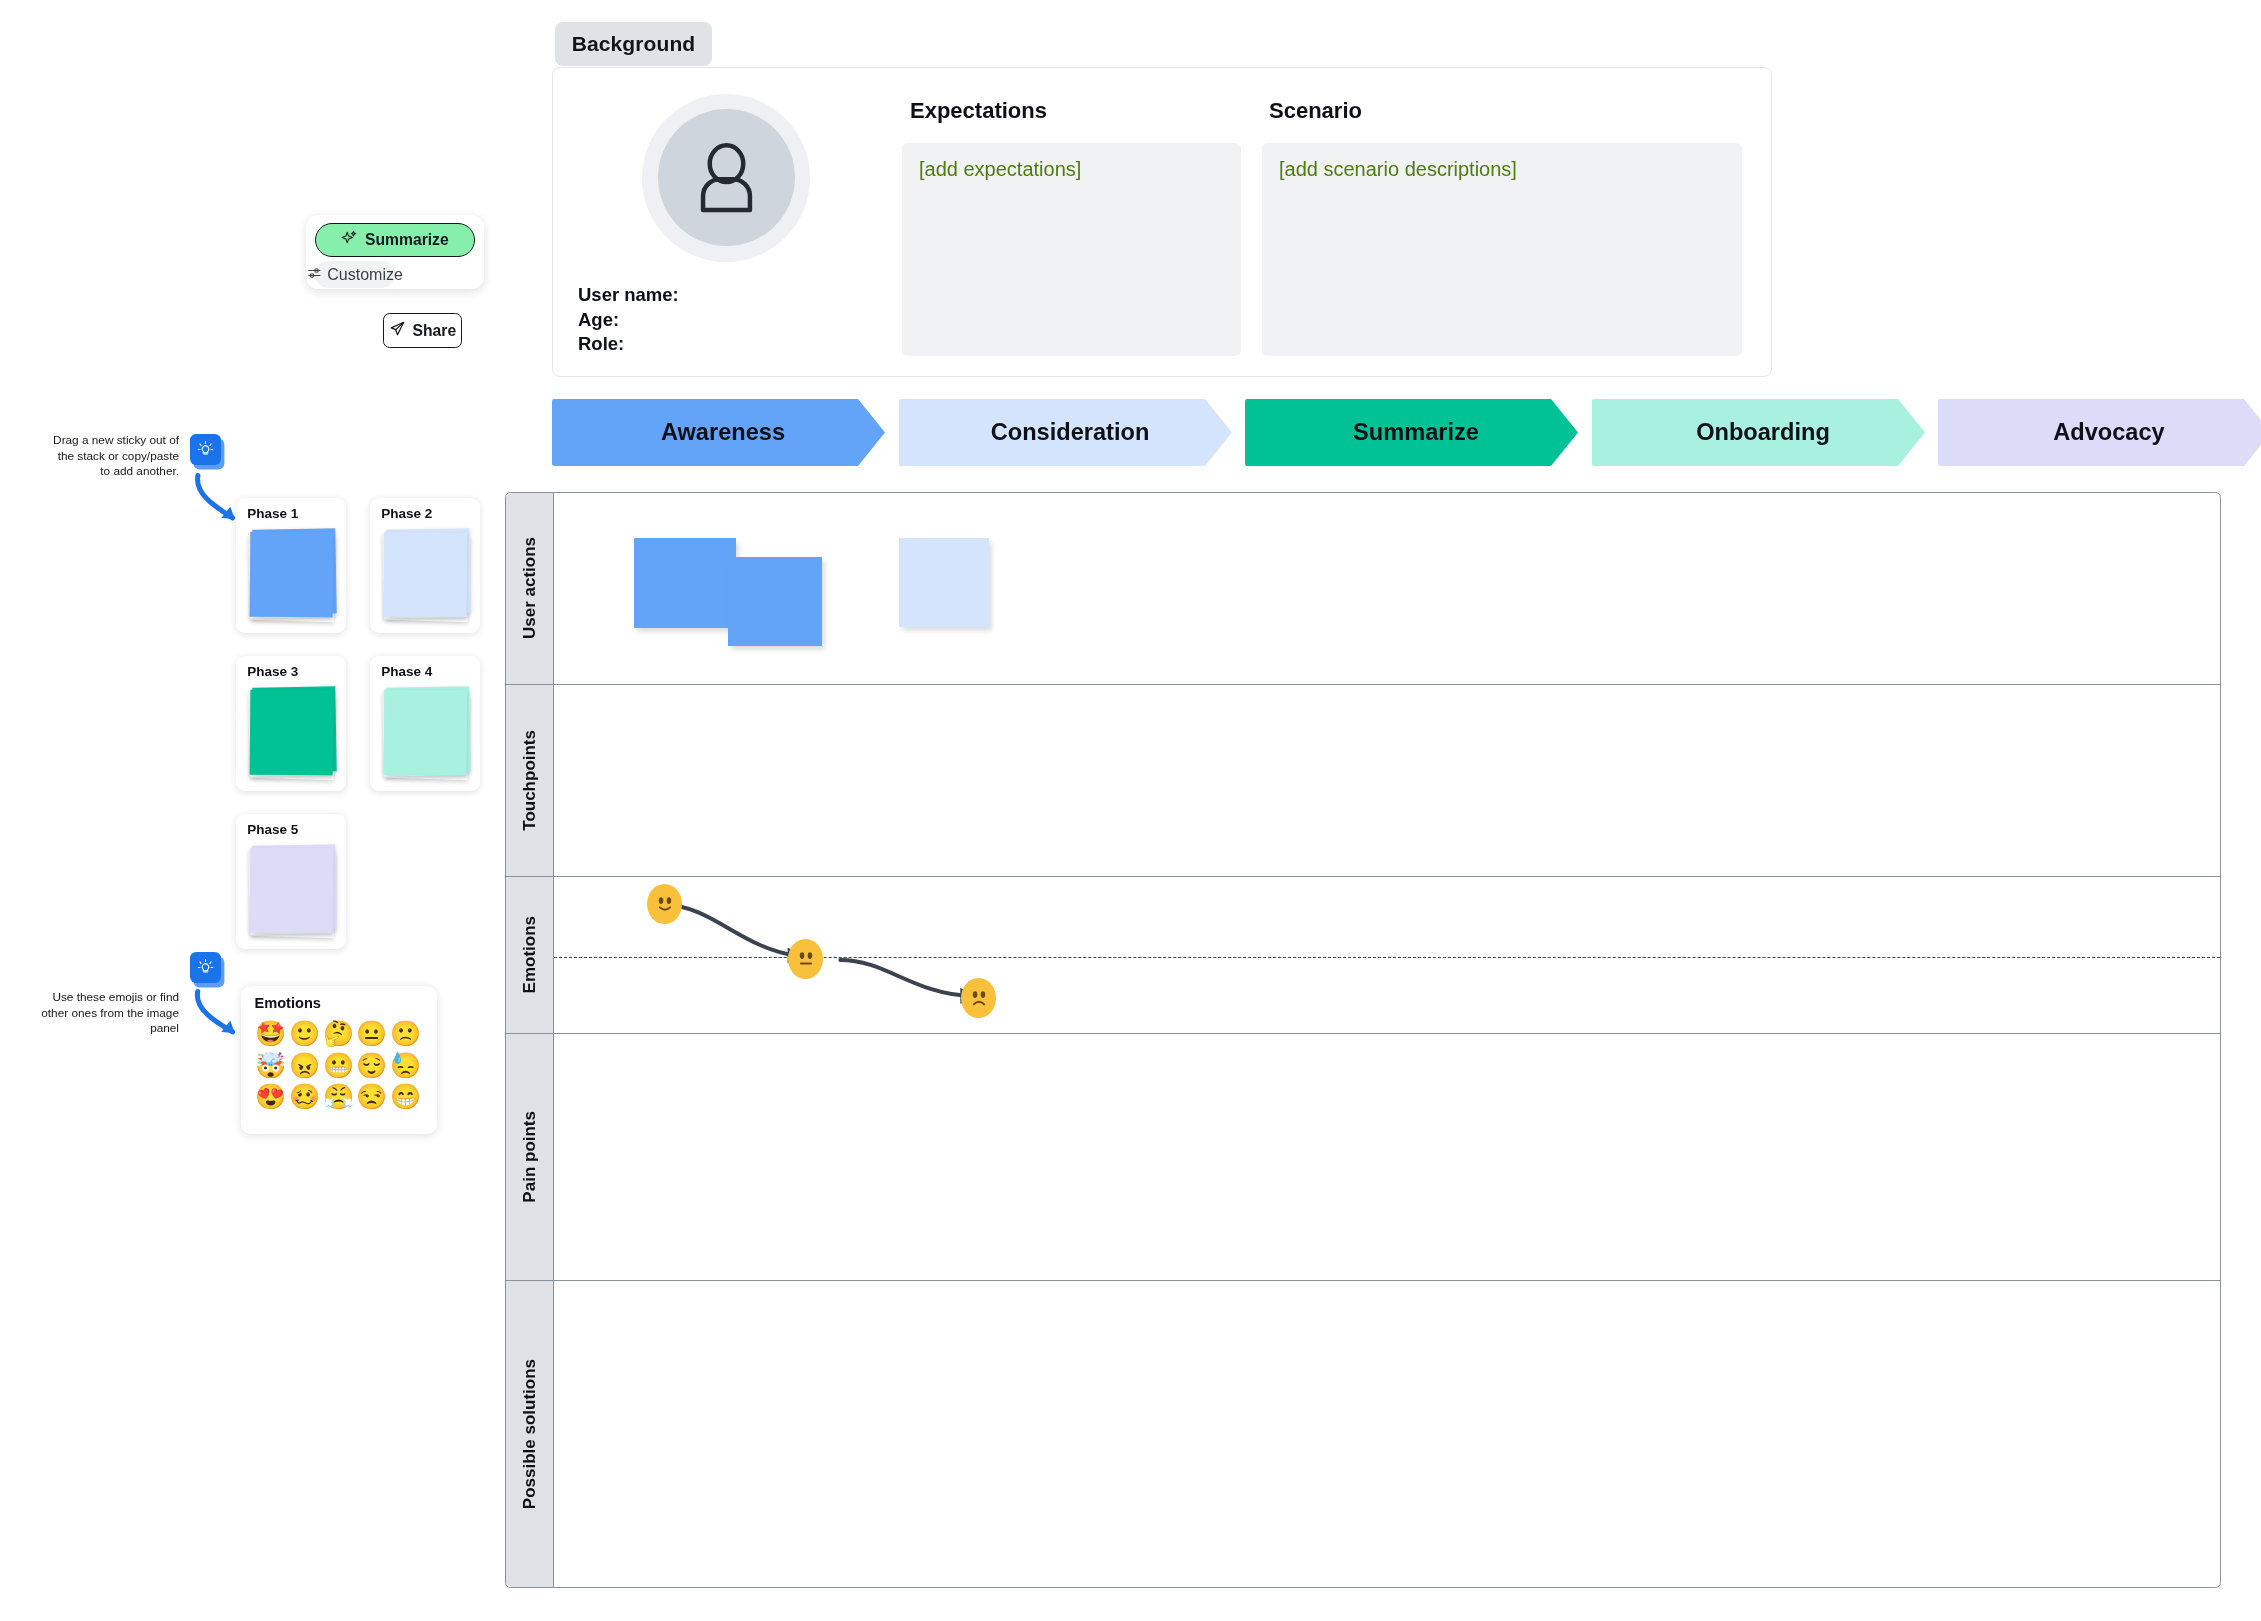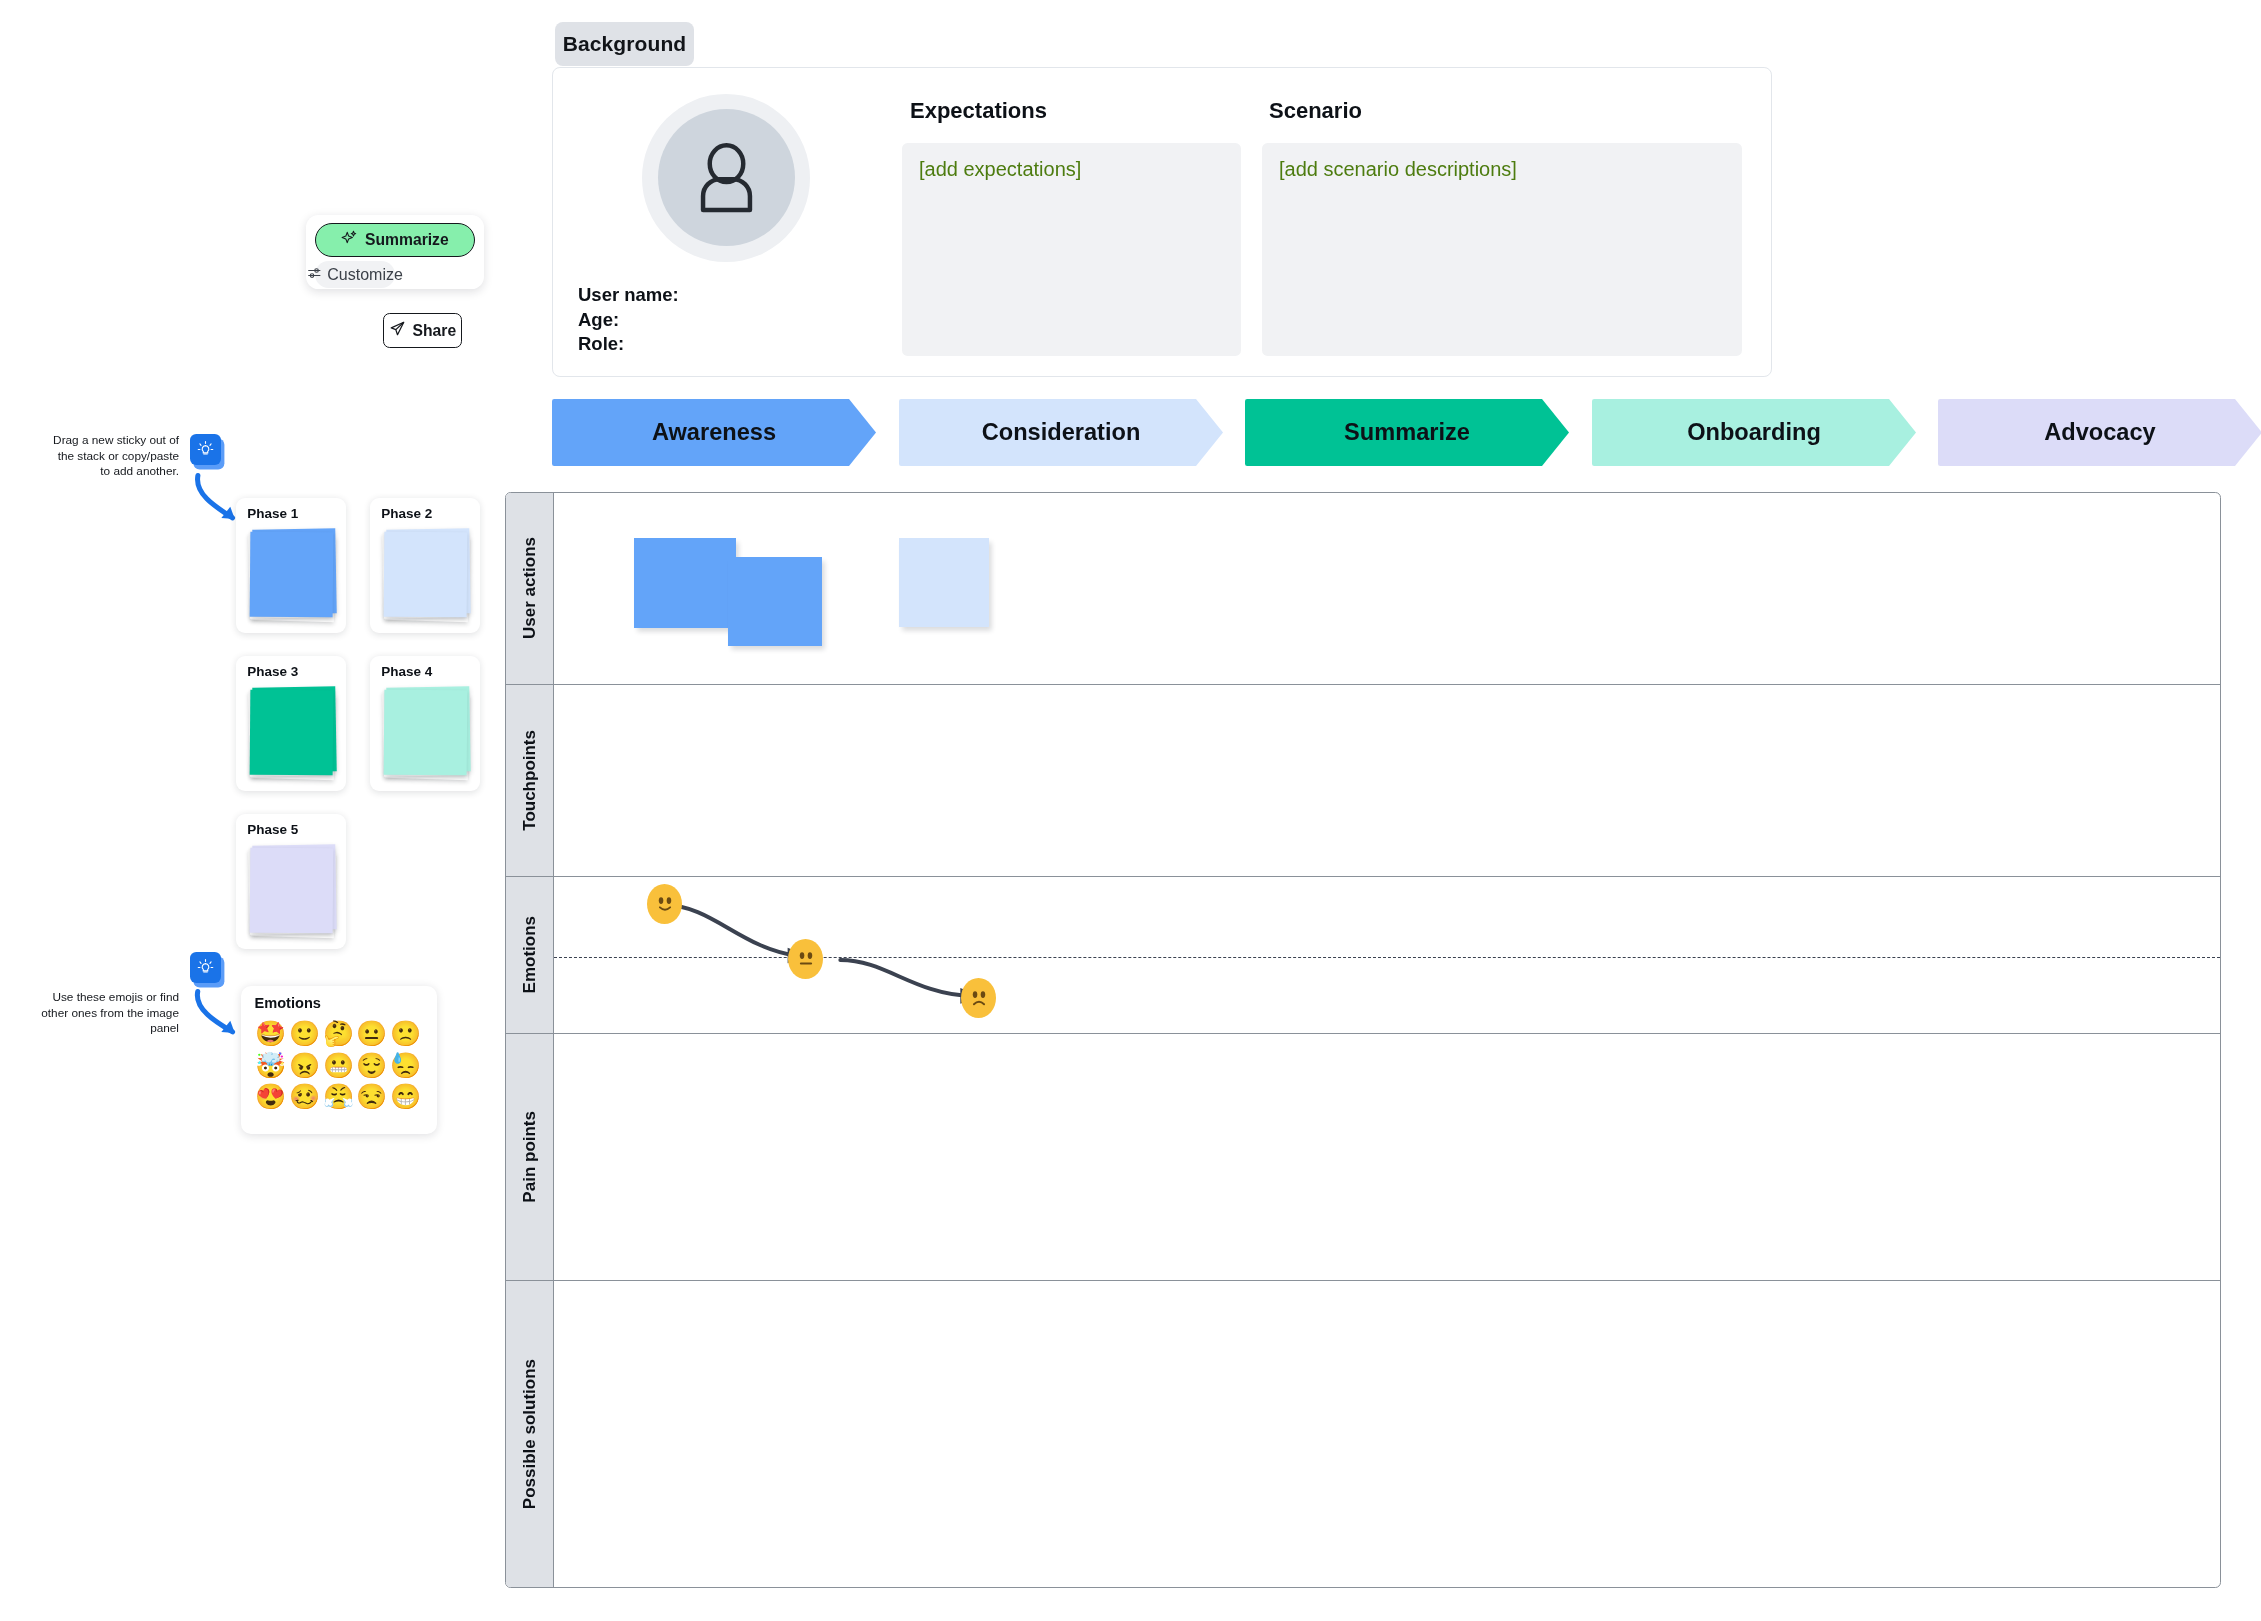--- a/index.html
+++ b/index.html
@@ -14,21 +14,21 @@
     font-family: "Liberation Sans", sans-serif;
     overflow: hidden;
   }
 
   
   .abs { position: absolute; }
 
   
   #background-tab {
     left: 555px; top: 22.4px;
-    width: 139px; height: 44px;
+    width: 157px; height: 44px;
     background: #dfe2e7;
     border-radius: 7.9px;
     display: flex; align-items: center; justify-content: center;
     font-size: 21px; font-weight: bold; color: #111418;
     letter-spacing: 0.1px;
   }
   #background-card {
     left: 552px; top: 67px;
     width: 1220px; height: 310px;
     background: #ffffff;
@@ -167,20 +167,21 @@
   .emoji-cell { font-size: 25px; line-height: 1; }
 
   
   #phase-row { left: 552px; top: 399px; width: 1727px; height: 67px; }
   .chevron {
     position: absolute; top: 0; height: 67px;
     display: flex; align-items: center; justify-content: center;
     font-size: 23.6px; font-weight: bold; color: #0d1117;
     clip-path: polygon(0 0, calc(100% - 27px) 0, 100% 50%, calc(100% - 27px) 100%, 0 100%);
     border-radius: 2.2px;
+    padding-left: 9px;
   }
 
   
   #journey-grid {
     left: 505px; top: 492px;
     width: 1716px; height: 1096px;
     border: 1.1px solid #8a9199;
     border-radius: 5.6px;
     box-sizing: border-box;
     background: #ffffff;

